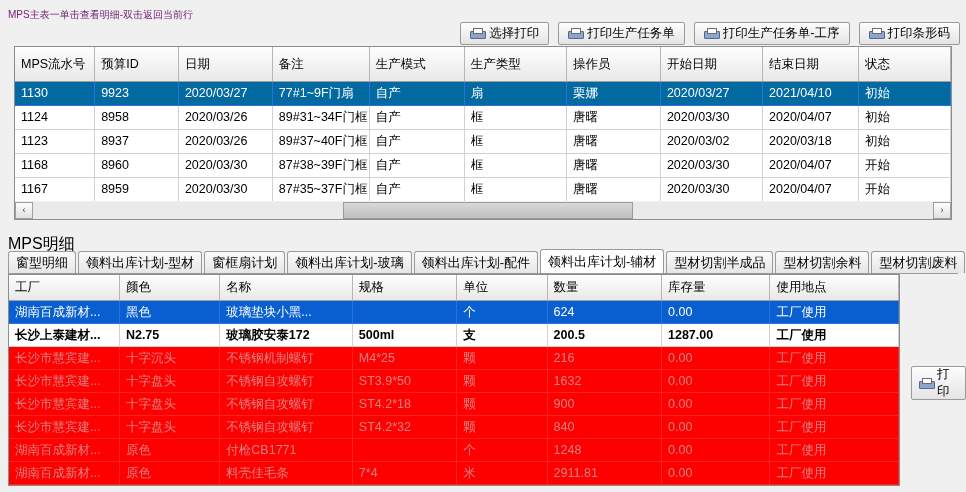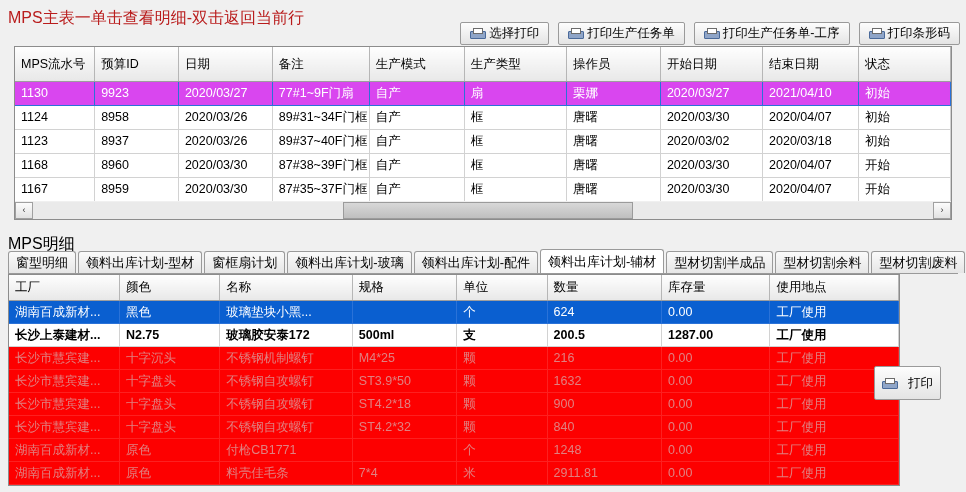--- a/index.html
+++ b/index.html
@@ -15,22 +15,22 @@
   .app {
     position: relative;
     width: 966px; height: 492px;
     background: #f0f0f0;
   }
 
   
   .top-title {
     position: absolute;
     left: 8px; top: 8px;
-    font-size: 16px;
-    color: #b91c1c;
+    font-size: 10px;
+    color: #701a75;
   }
   .toolbar {
     position: absolute;
     right: 6px; top: 22px;
     display: flex;
     gap: 9px;
     align-items: center;
   }
   .tb-btn {
     display: flex;
@@ -98,21 +98,21 @@
   table.grid td {
     border-right: 1px solid #d2d2d2;
     border-bottom: 1px solid #d2d2d2;
     padding: 3px 6px;
     height: 24px;
     font-size: 12.5px;
     white-space: nowrap;
     overflow: hidden;
   }
   table.grid tr.sel td {
-    background: #d946ef;
+    background: #0369a1;
     color: #fff;
     border-right-color: #2a72d8;
     border-bottom-color: #2a72d8;
   }
 
   
   .hscroll {
     position: absolute;
     left: 14px; top: 201px;
     width: 938px; height: 19px;
@@ -234,24 +234,24 @@
   }
   table.grid2 tr.row-white td {
     background: #fff;
     color: #000;
     font-weight: bold;
   }
 
   
   .side-print {
     position: absolute;
-    left: 874px; top: 366px;
+    left: 911px; top: 366px;
     display: flex;
     align-items: center;
-    gap: 12px;
+    gap: 4px;
     height: 23px;
     padding: 16px 7px;
     background: linear-gradient(#fdfdfd, #e4e4e4);
     border: 1px solid #9a9a9a;
     border-radius: 2px;
     font-size: 12.5px;
     cursor: default;
   }
 </style>
 </head>

